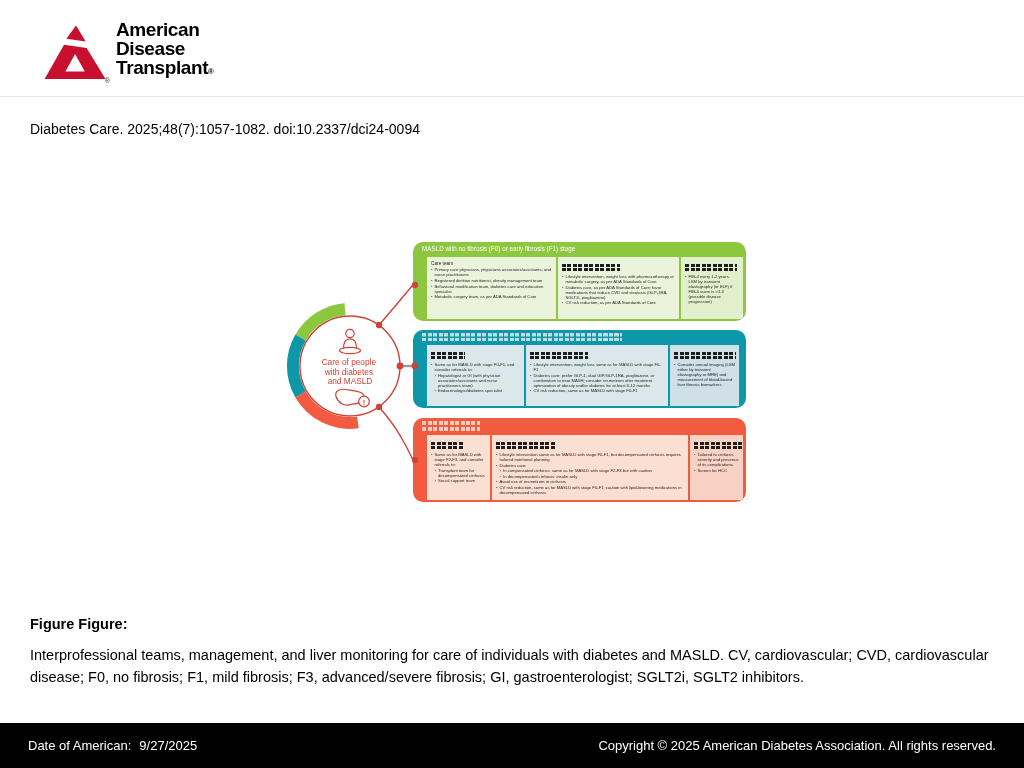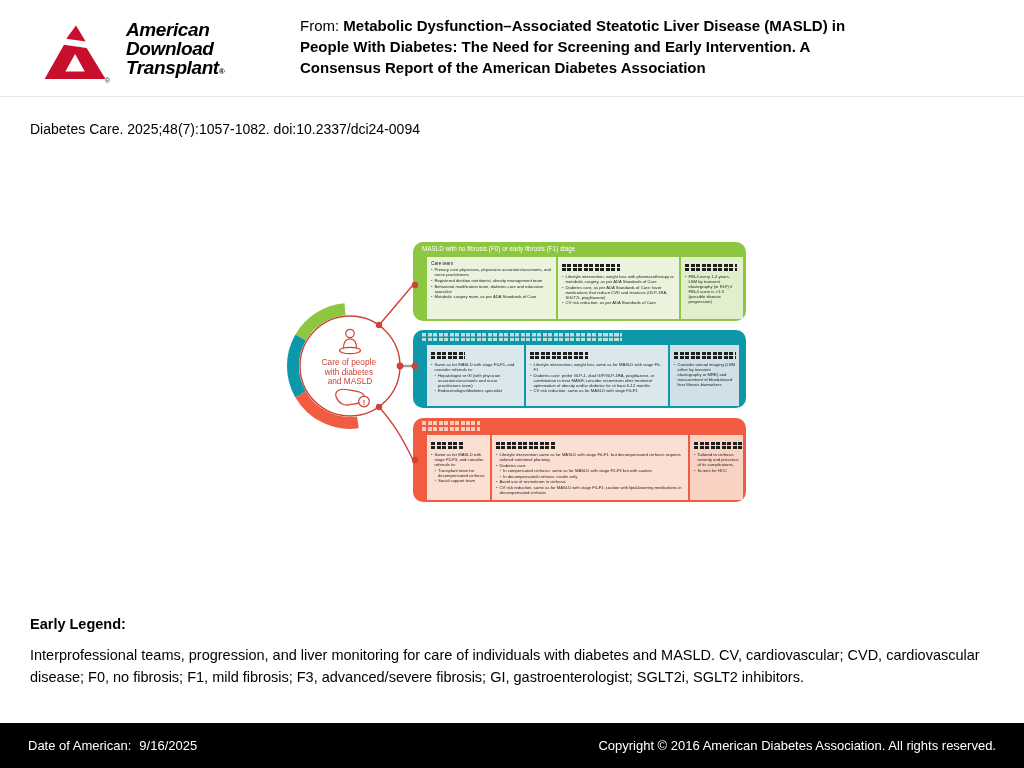--- a/index.html
+++ b/index.html
@@ -7,21 +7,21 @@
   body {
     position:relative; background:#fff; overflow:hidden;
     font-family:"Liberation Sans", sans-serif; color:#000;
   }
 
   
   .page-header { position:absolute; left:0; top:0; width:1024px; height:97px;
     border-bottom:1px solid #e8e8e8; background:#fff; }
   .logo { position:absolute; left:40px; top:20px; display:flex; align-items:flex-start; }
   .logo-mark { width:72px; height:66px; margin-top:2px; }
-  .logo-text { margin-left:14px; font-weight:bold; font-size:19px; line-height:19px; letter-spacing:-0.4px;font-style:italic; }
+  .logo-text { margin-left:4px; font-weight:bold; font-size:19px; line-height:19px; letter-spacing:-0.4px; }
   .logo-text .reg { font-size:8px; vertical-align:baseline; }
   .title-block { position:absolute; left:300px; top:15px; width:592px;
     font-size:15px; line-height:21px; }
   .title-block .from { font-weight:normal; }
   .title-block .ttl { font-weight:bold; }
 
   
   .citation { position:absolute; left:30px; top:121px; font-size:14px; }
 
   
@@ -72,26 +72,23 @@
 <div class="page-header">
   <div class="logo">
     <svg class="logo-mark" viewBox="0 0 78 68">
       <polygon points="39,2 49.5,19.5 28.5,16.5" fill="#c8102e"></polygon>
       <polygon points="26,23 50.5,26.5 71,60 5,60" fill="#c8102e"></polygon>
       <polygon points="38,33 48.5,52 27.5,52" fill="#ffffff"></polygon>
       <text x="73" y="64" font-size="8" fill="#3a3a3a" text-anchor="middle">®</text>
     </svg>
     <div class="logo-text">
       <div>American</div>
-      <div>Download</div>
+      <div>Disease</div>
       <div><span>Transplant</span><span class="reg">®</span></div>
     </div>
-  </div>
-  <div class="title-block">
-    <span class="from">From: </span><span class="ttl">Metabolic Dysfunction–Associated Steatotic Liver Disease (MASLD) in People With Diabetes: The Need for Screening and Early Intervention. A Consensus Report of the American Diabetes Association</span>
   </div>
 </div>
 
 <div class="citation">Diabetes Care. 2025;48(7):1057-1082. doi:10.2337/dci24-0094</div>
 
 <div class="figure" style="--accent: #cf4237; --gray: #9b9b9b;">
 
   <svg class="fig-svg" width="135" height="282" viewBox="0 0 135 282">
 
     <circle cx="67" cy="127" r="50" fill="none" stroke="var(--accent,#cf4237)" stroke-width="1.4"></circle>
@@ -236,21 +233,21 @@
           <div>
               <div class="li">Tailored to cirrhosis severity and presence of its complications.</div>
               <div class="li">Screen for HCC</div>
             </div>
         </div>
       </div>
     </div>
   </div>
 </div>
 
-<div class="legend-heading">Early Legend:</div>
-<div class="legend-text">Interprofessional teams, progression, and liver monitoring for care of individuals with diabetes and MASLD. CV, cardiovascular; CVD, cardiovascular disease; F0, no fibrosis; F1, mild fibrosis; F3, advanced/severe fibrosis; GI, gastroenterologist; SGLT2i, SGLT2 inhibitors.</div>
+<div class="legend-heading">Figure Figure:</div>
+<div class="legend-text">Interprofessional teams, management, and liver monitoring for care of individuals with diabetes and MASLD. CV, cardiovascular; CVD, cardiovascular disease; F0, no fibrosis; F1, mild fibrosis; F3, advanced/severe fibrosis; GI, gastroenterologist; SGLT2i, SGLT2 inhibitors.</div>
 
 <div class="page-footer">
   <div class="footer-date">
-    <span>Date of American:</span><span class="val">9/16/2025</span>
-  </div>
-  <div>Copyright © 2016 American Diabetes Association. All rights reserved.</div>
+    <span>Date of American:</span><span class="val">9/27/2025</span>
+  </div>
+  <div>Copyright © 2025 American Diabetes Association. All rights reserved.</div>
 </div>
 
 </body></html>

